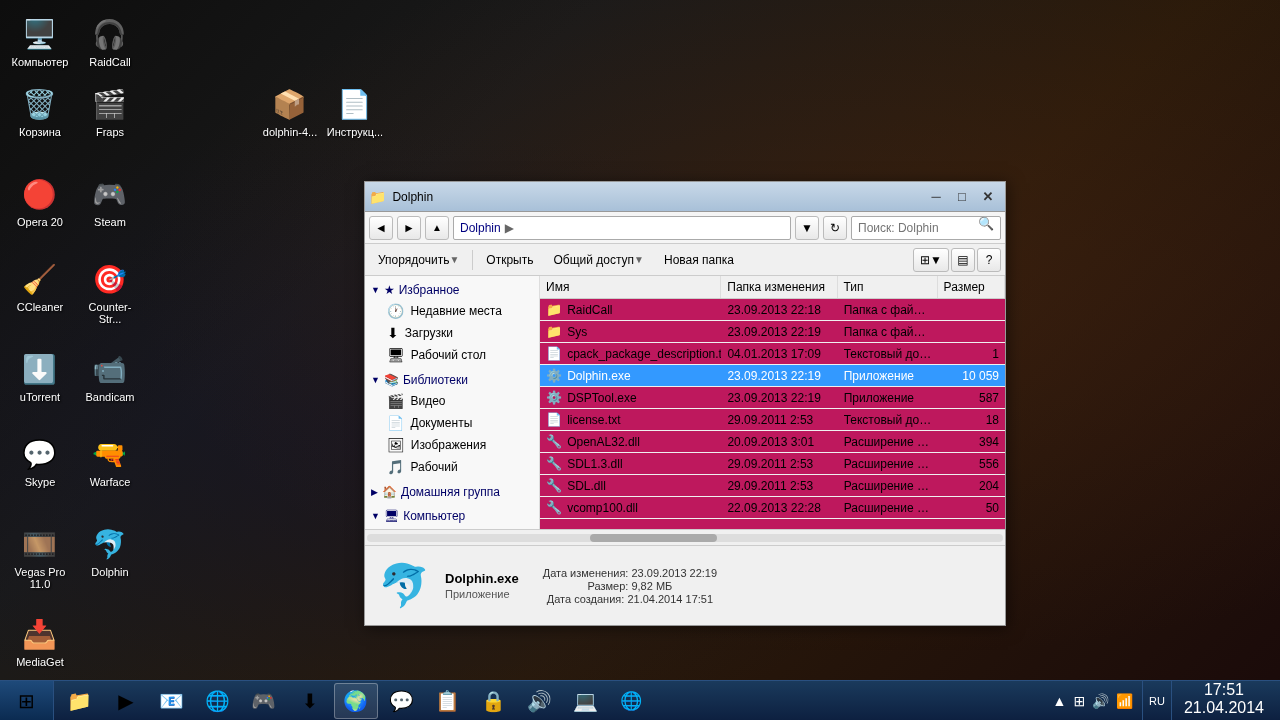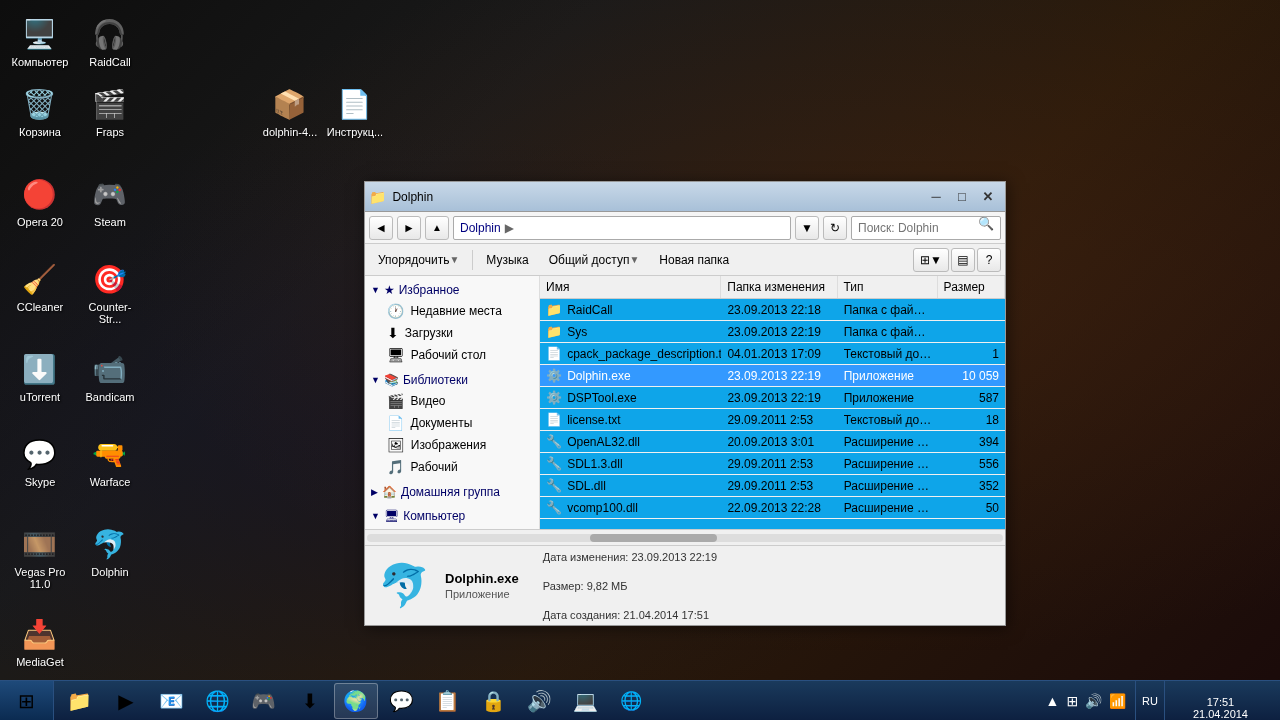--- a/index.html
+++ b/index.html
@@ -127,25 +127,25 @@
     .tray-icon {
       font-size: 14px;
       cursor: pointer;
       padding: 2px;
     }
 
     .taskbar-clock {
       display: flex;
       flex-direction: column;
       align-items: center;
-      justify-content: flex-end;
-      padding: 0 28px;
+      justify-content: flex-start;
+      padding: 0 12px;
       height: 100%;
       color: white;
-      font-size: 11px;
+      font-size: 16px;
       border-left: 1px solid #2a5080;
       cursor: pointer;
     }
 
     .lang-badge {
       color: white;
       font-size: 11px;
       padding: 0 6px;
       border-left: 1px solid #2a5080;
       height: 100%;
@@ -348,21 +348,21 @@
       cursor: pointer;
       gap: 6px;
     }
 
     .sidebar-icon { font-size: 14px; }
 
     
     #file-list {
       flex: 1;
       overflow-y: auto;
-      background: #0ea5e9;
+      background: #be185d;
     }
 
     #file-list-header {
       display: flex;
       background: #f0f0f0;
       border-bottom: 1px solid #ccc;
       position: sticky;
       top: 0;
       z-index: 5;
     }
@@ -440,22 +440,23 @@
     .preview-type {
       font-size: 11px;
       color: #555;
     }
 
     .preview-meta {
       font-size: 11px;
       color: #333;
       display: flex;
       flex-direction: column;
-      gap: 17px;
+      gap: 1px;
       margin-left: 12px;
+      align-items: center;
     }
 
     
     #sidebar::-webkit-scrollbar,
     #file-list::-webkit-scrollbar { width: 8px; }
     #sidebar::-webkit-scrollbar-track,
     #file-list::-webkit-scrollbar-track { background: #f0f0f0; }
     #sidebar::-webkit-scrollbar-thumb,
     #file-list::-webkit-scrollbar-thumb { background: #aaa; border-radius: 4px; }
 
@@ -588,21 +589,21 @@
       </div>
     </div>
 
     <div id="toolbar">
       <div class="toolbar-btn">
         <span>Упорядочить</span>
         <span class="arrow">▼</span>
       </div>
       <div class="toolbar-separator"></div>
       <div class="toolbar-btn">
-        <span>Музыка</span>
+        <span>Открыть</span>
       </div>
       <div class="toolbar-btn">
         <span>Общий доступ</span>
         <span class="arrow">▼</span>
       </div>
       <div class="toolbar-btn">
         <span>Новая папка</span>
       </div>
       <div class="view-btns">
         <div class="nav-btn" style="width:36px;">⊞▼</div>
@@ -763,21 +764,21 @@
       <div class="file-cell type">Расширение при...</div>
       <div class="file-cell size">556</div>
     </div>
             <div class="file-row">
       <div class="file-cell name">
         <span class="file-icon">🔧</span>
         <span>SDL.dll</span>
       </div>
       <div class="file-cell date">29.09.2011 2:53</div>
       <div class="file-cell type">Расширение при...</div>
-      <div class="file-cell size">352</div>
+      <div class="file-cell size">204</div>
     </div>
             <div class="file-row">
       <div class="file-cell name">
         <span class="file-icon">🔧</span>
         <span>vcomp100.dll</span>
       </div>
       <div class="file-cell date">22.09.2013 22:28</div>
       <div class="file-cell type">Расширение при...</div>
       <div class="file-cell size">50</div>
     </div>

